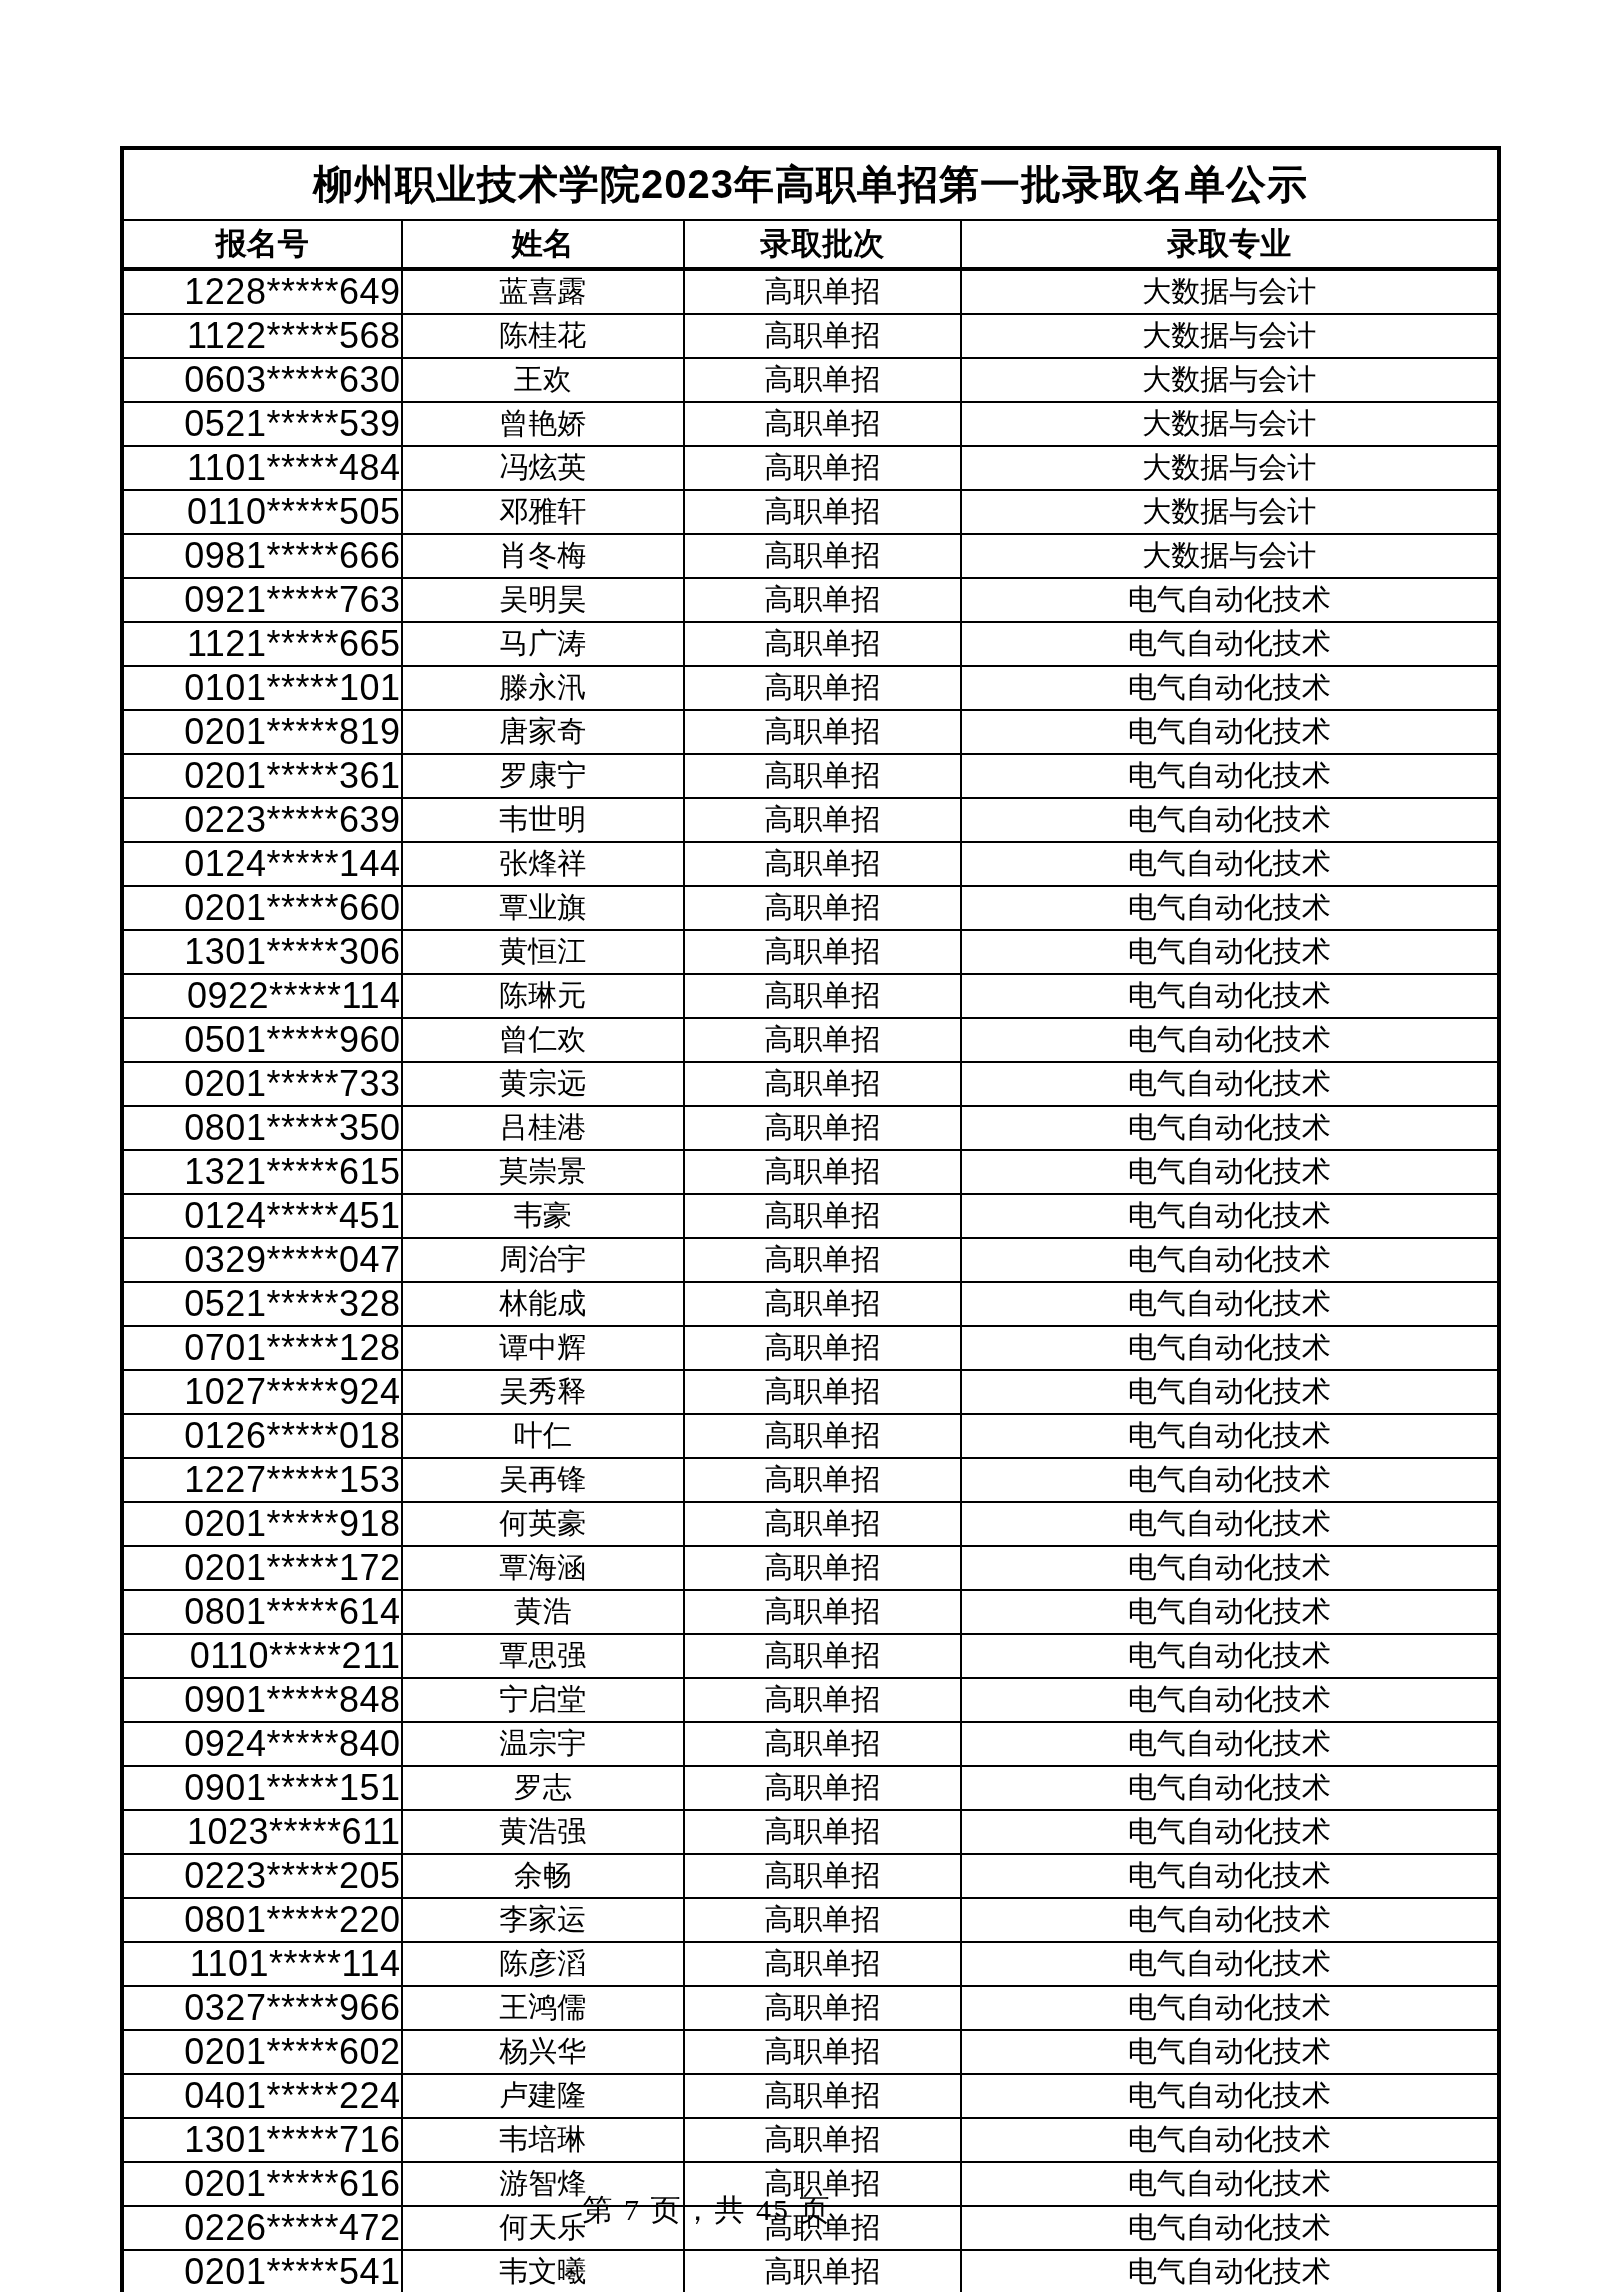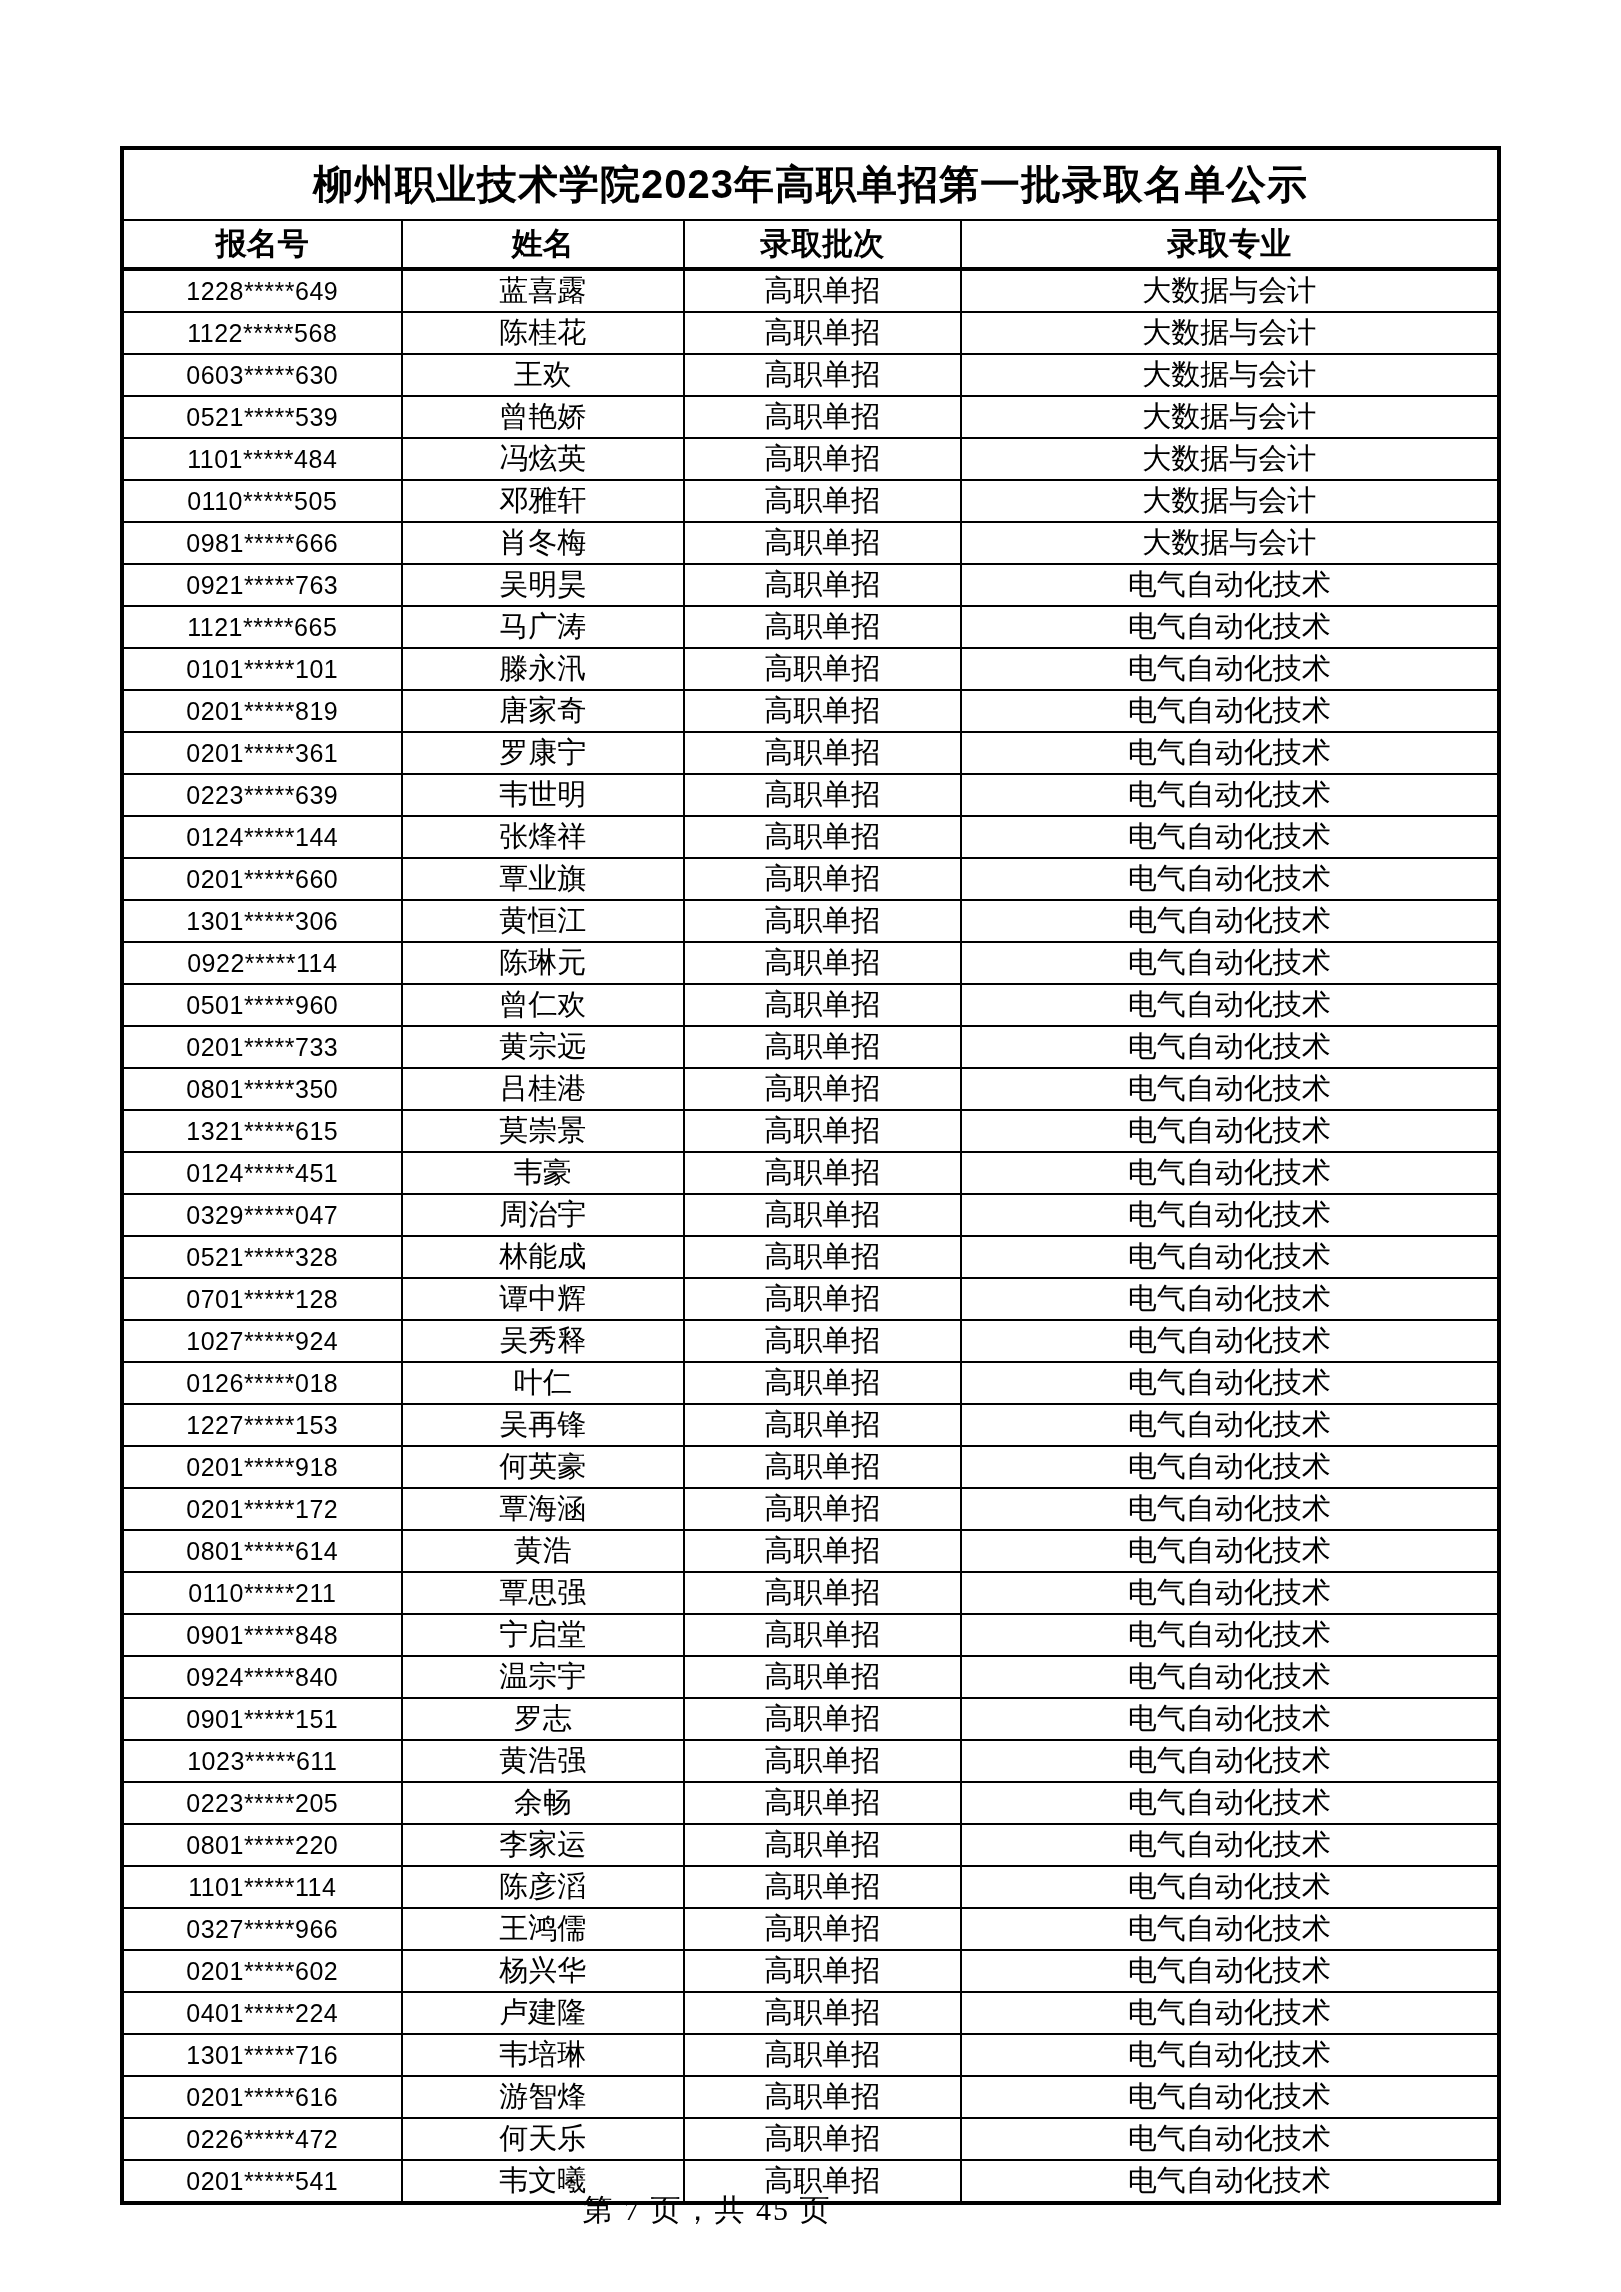--- a/index.html
+++ b/index.html
@@ -55,23 +55,24 @@
     font-size: 29px;
     font-weight: 500;
     border-left: 2px solid #000000;
     border-right: 2px solid #000000;
     border-bottom: 2px solid #000000;
   }
   .admission-table tbody tr:nth-child(3n) td {
     border-bottom-width: 2.9px;
   }
   .admission-table tbody td.num {
-    font-size: 25px;
+    font-size: 36px;
     font-weight: normal;
     letter-spacing: 0.5px;
+    text-align: right;
   }
   .page-footer {
     position: absolute;
     top: 2190px;
     left: 0;
     width: 1414px;
     text-align: center;
     font-family: "Liberation Serif", "DejaVu Serif", serif;
     font-size: 30px;
     letter-spacing: 2px;

